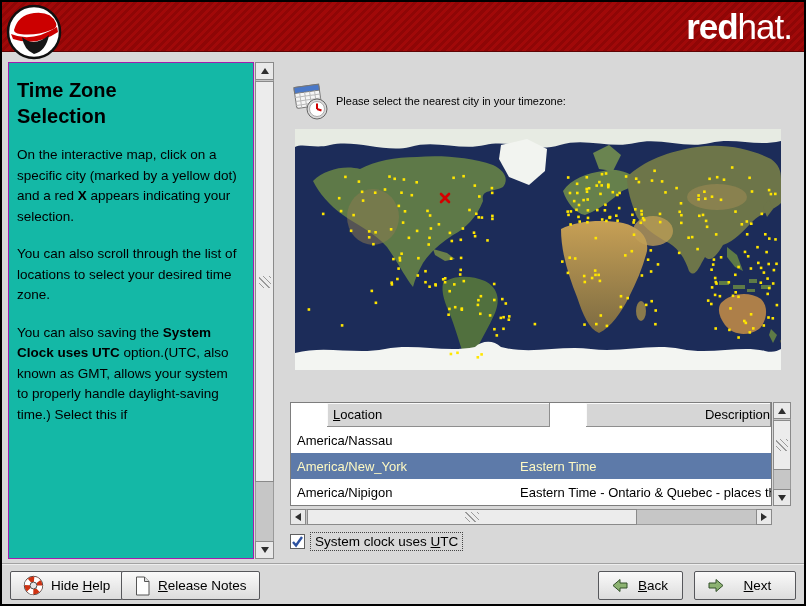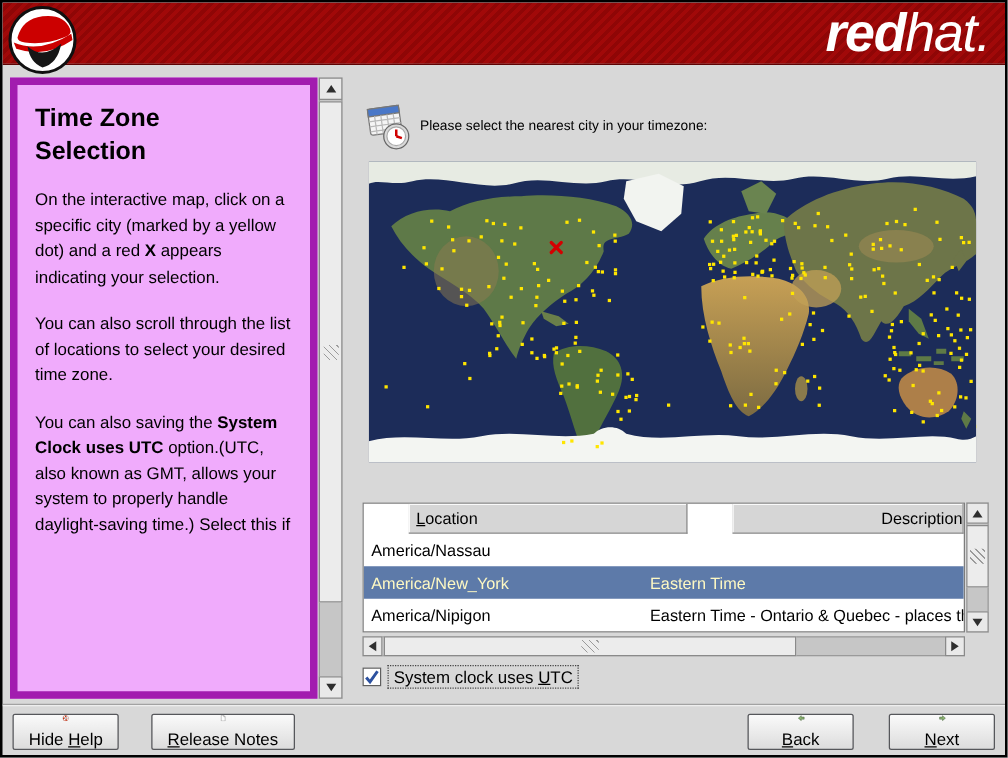--- a/index.html
+++ b/index.html
@@ -10,30 +10,30 @@
     font-family:"Liberation Sans", sans-serif; font-size:13px; color:#000;
   }
   
   #banner {
     position:absolute; left:0; top:0; right:0; height:50px;
     background:repeating-linear-gradient(135deg,#a10909 0 3px,#8f0606 3px 6px);
     border-bottom:1px solid #5e0303;
   }
   #brand {
     position:absolute; right:12px; top:4px; color:#fff;
-    font-size:43px; letter-spacing:-1px; line-height:42px;font-style:italic;
+    font-size:35px; letter-spacing:-1px; line-height:42px;
   }
   #brand .b { font-weight:bold; }
   #brand .l { font-weight:normal; }
   #logo { position:absolute; left:4px; top:1px; }
   
   #help-panel {
     position:absolute; left:6px; top:60px; width:246px; height:497px;
-    background:#f0abfc; border:6px solid #a21caf; overflow:hidden;
-    padding:14px 13px 0 14px;
+    background:#14b8a6; border:1px solid #a21caf; overflow:hidden;
+    padding:14px 13px 0 8px;
   }
   #help-title { font-size:20px; font-weight:bold; line-height:1.3; max-width:165px; margin-bottom:16px; }
   #help-paragraphs p { font-size:13.5px; line-height:1.52; margin-bottom:17px; }
   
   .sb-track { position:absolute; background:#c6c6c6; border:1px solid #9a9a9a; }
   .sb-btn {
     position:absolute; background:#e9e9e9; border:1px solid #8a8a8a;
     display:flex; align-items:center; justify-content:center;
   }
   .sb-thumb { position:absolute; background:#ececec; border:1px solid #8a8a8a; }
@@ -80,26 +80,26 @@
     width:15px; height:15px; background:#fff; border:1px solid #5f5f5f;
     display:flex; align-items:center; justify-content:center;
   }
   #utc-label { margin-left:5px; border:1px dotted #444; padding:1px 4px; font-size:13.5px; }
   
   #footer-sep { position:absolute; left:0; right:0; top:561px; border-top:1px solid #a2a2a2; border-bottom:1px solid #eeeeee; }
   .btn {
     position:absolute; top:569px; height:29px;
     display:inline-flex; align-items:center; gap:7px; padding:0 12px;
     background:linear-gradient(#fafafa,#dcdcdc); border:1px solid #56575b;
-    border-radius:2px; font-size:13.5px; cursor:default;flex-direction:column;
+    border-radius:2px; font-size:13.5px; cursor:default;
   }
   #btn-hide-help { left:8px; }
   #btn-release-notes { left:119px; }
   #btn-back { right:121px; width:85px; justify-content:flex-end; }
-  #btn-next { right:8px;  width:85px; justify-content:flex-start; }
+  #btn-next { right:8px;  width:102px; justify-content:flex-start; }
   #btn-back .lbl, #btn-next .lbl { flex:1; text-align:center; }
 </style>
 </head>
 <body>
 
 <div id="window">
 
   <div id="banner">
     <div id="brand">
       <span class="b">red</span><span class="l">hat.</span>

